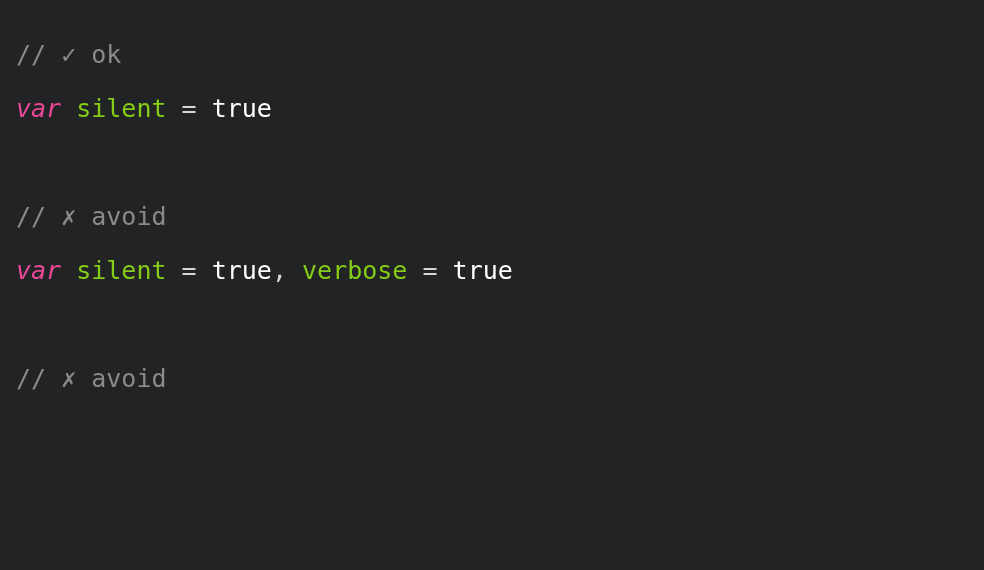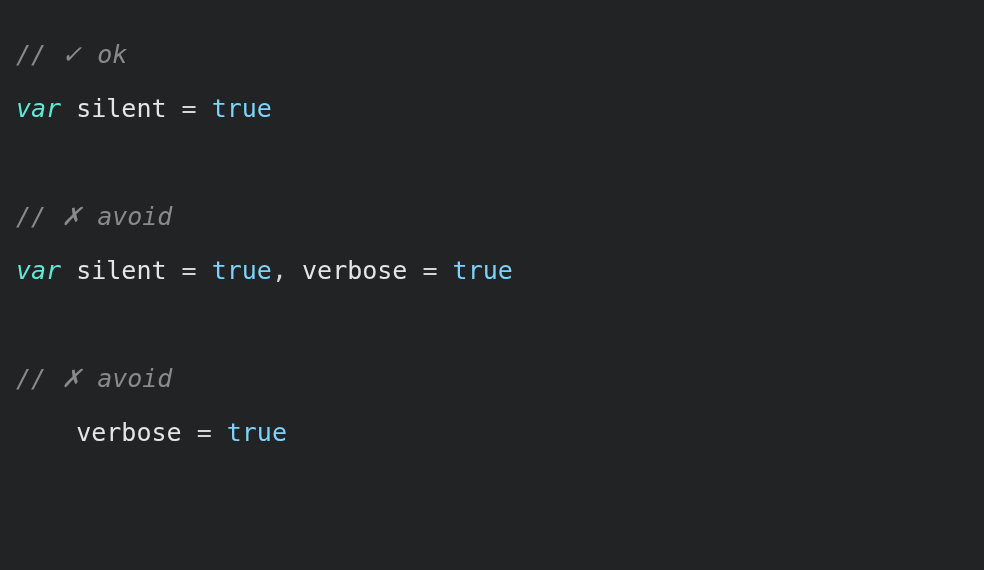--- a/index.html
+++ b/index.html
@@ -11,33 +11,32 @@
     font-size: 25px;
     overflow: hidden;
   }
   .code-block {
     padding: 28px 16px 16px 16px;
     line-height: 54px;
   }
   .line {
     white-space: pre;
   }
-  .tok-comment { color: #8a8a8a; font-style: italic; }
-  .tok-keyword { color: #5eead4; font-style: italic; }
-  .tok-identifier { color: #e5e5e5; }
+  .tok-comment { color: #8a8a8a; }
+  .tok-keyword { color: #ec4899; font-style: italic; }
+  .tok-identifier { color: #84cc16; }
   .tok-operator { color: #d6d6d6; }
-  .tok-boolean { color: #7dd3fc; }
+  .tok-boolean { color: #ffffff; }
   .tok-punct { color: #d6d6d6; }
   .tok-space { color: transparent; }
 </style>
 </head>
 <body>
 
 <div class="code-block" id="code-root">
     <div class="line"><span class="tok-comment">// ✓ ok</span></div>
     <div class="line"><span class="tok-keyword">var</span><span class="tok-space"> </span><span class="tok-identifier">silent</span><span class="tok-space"> </span><span class="tok-operator">=</span><span class="tok-space"> </span><span class="tok-boolean">true</span></div>
     <div class="line"><span class="tok-space"> </span></div>
     <div class="line"><span class="tok-comment">// ✗ avoid</span></div>
     <div class="line"><span class="tok-keyword">var</span><span class="tok-space"> </span><span class="tok-identifier">silent</span><span class="tok-space"> </span><span class="tok-operator">=</span><span class="tok-space"> </span><span class="tok-boolean">true</span><span class="tok-punct">,</span><span class="tok-space"> </span><span class="tok-identifier">verbose</span><span class="tok-space"> </span><span class="tok-operator">=</span><span class="tok-space"> </span><span class="tok-boolean">true</span></div>
     <div class="line"><span class="tok-space"> </span></div>
     <div class="line"><span class="tok-comment">// ✗ avoid</span></div>
-    <div class="line"><span class="tok-space">    </span><span class="tok-identifier">verbose</span><span class="tok-space"> </span><span class="tok-operator">=</span><span class="tok-space"> </span><span class="tok-boolean">true</span></div>
   </div>
 
 </body></html>

